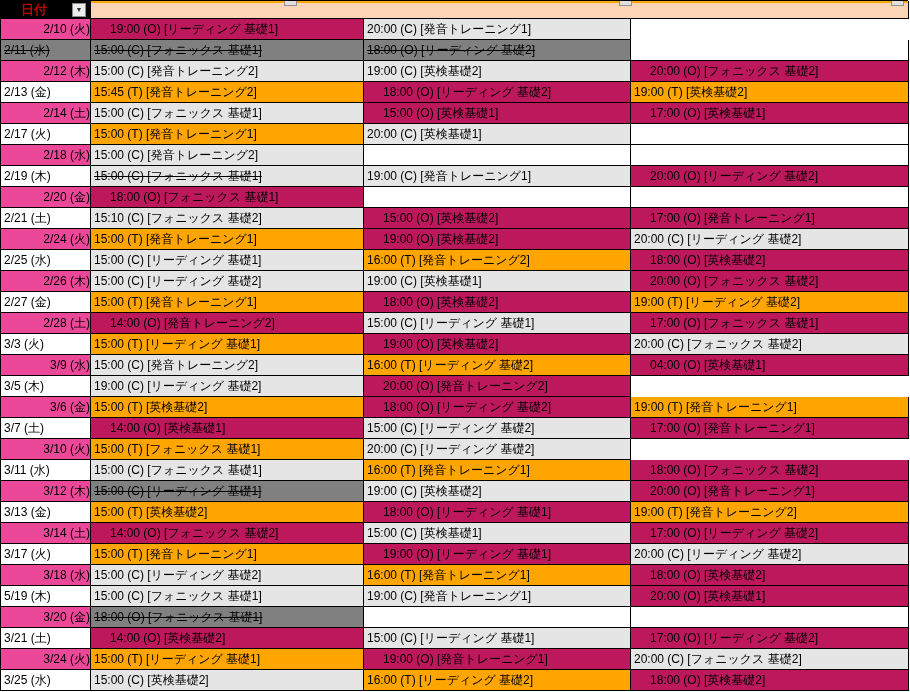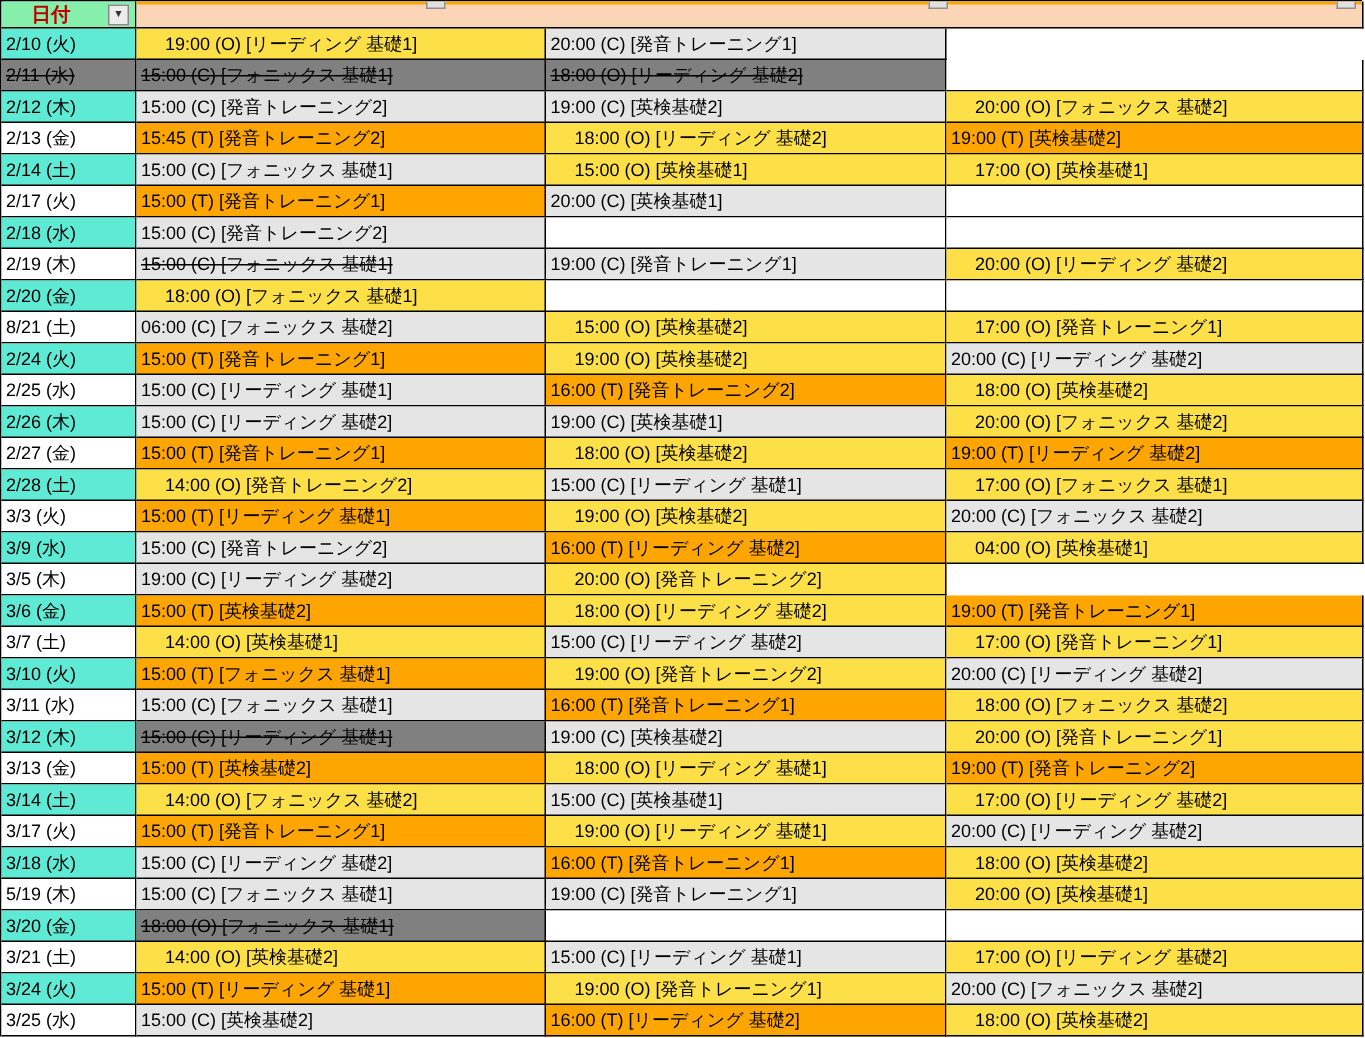--- a/index.html
+++ b/index.html
@@ -1,39 +1,39 @@
 <!DOCTYPE html>
 <html><head>
 <meta charset="utf-8">
 <style>
   * { margin:0; padding:0; box-sizing:border-box; }
   body { width:910px; height:692px; background:#ffffff; overflow:hidden;
          font-family:"Liberation Sans","DejaVu Sans",sans-serif; }
   .sheet { width:908px; border-left:1px solid #000; border-top:1px solid #000; }
   .hdr { display:grid; grid-template-columns:90px 818px; height:18px; }
-  .hdr-date { background:#86efac; border-right:1px solid #000; border-bottom:1px solid #000;
+  .hdr-date { background:#000000; border-right:1px solid #000; border-bottom:1px solid #000;
               position:relative; display:flex; align-items:center; }
   .hdr-date-label { font-weight:bold; color:#C00000; font-size:13px; width:66px; text-align:center; }
   .filter-btn { position:absolute; right:4px; top:2px; width:14px; height:14px; background:#ECECEC;
                 border:1px solid #8a8a8a; display:flex; align-items:center; justify-content:center;
                 font-size:7px; color:#333; cursor:pointer; }
   .hdr-strip { background:#FBD5B5; border-right:1px solid #000; border-bottom:1px solid #000;
                position:relative; }
   .hdr-strip .topline { position:absolute; top:0; left:0; right:0; height:2px; background:#FFA500; }
   .stub { position:absolute; top:0; width:13px; height:5px; background:#E0E0E0;
           border:1px solid #909090; border-top:none; }
   .row { display:grid; grid-template-columns:90px 273px 267px 278px; height:21px; }
   .cell { border-right:1px solid #000; border-bottom:1px solid #000; font-size:12px; color:#000;
           line-height:20px; white-space:nowrap; overflow:hidden; padding-left:3px; cursor:cell; }
-  .d-peach  { background:#5eead4; }
+  .d-peach  { background:#ec4899;text-align:right; }
   .d-white  { background:#FFFFFF; }
   .d-gray   { background:#808080; }
   .c-orange { background:#FFA500; }
   .c-yellow { background:#e5e5e5; }
-  .c-blue   { background:#fde047;padding-left:19px; }
+  .c-blue   { background:#be185d;padding-left:19px; }
   .c-gray   { background:#808080; }
   .c-empty  { background:#FFFFFF; }
   .strike   { text-decoration:line-through; }
 </style>
 </head>
 <body>
 
 <div class="sheet">
   <div class="hdr">
     <div class="cell hdr-date" style="padding-left:0;">
@@ -95,22 +95,22 @@
         <div class="cell c-yellow">19:00 (C) [発音トレーニング1]</div>
         <div class="cell c-blue">20:00 (O) [リーディング 基礎2]</div>
       </div>
       <div class="row">
         <div class="cell d-peach">2/20 (金)</div>
         <div class="cell c-blue">18:00 (O) [フォニックス 基礎1]</div>
         <div class="cell c-empty"></div>
         <div class="cell c-empty"></div>
       </div>
       <div class="row">
-        <div class="cell d-white">8/21 (土)</div>
-        <div class="cell c-yellow">06:00 (C) [フォニックス 基礎2]</div>
+        <div class="cell d-white">2/21 (土)</div>
+        <div class="cell c-yellow">15:10 (C) [フォニックス 基礎2]</div>
         <div class="cell c-blue">15:00 (O) [英検基礎2]</div>
         <div class="cell c-blue">17:00 (O) [発音トレーニング1]</div>
       </div>
       <div class="row">
         <div class="cell d-peach">2/24 (火)</div>
         <div class="cell c-orange">15:00 (T) [発音トレーニング1]</div>
         <div class="cell c-blue">19:00 (O) [英検基礎2]</div>
         <div class="cell c-yellow">20:00 (C) [リーディング 基礎2]</div>
       </div>
       <div class="row">
@@ -162,21 +162,20 @@
       </div>
       <div class="row">
         <div class="cell d-white">3/7 (土)</div>
         <div class="cell c-blue">14:00 (O) [英検基礎1]</div>
         <div class="cell c-yellow">15:00 (C) [リーディング 基礎2]</div>
         <div class="cell c-blue">17:00 (O) [発音トレーニング1]</div>
       </div>
       <div class="row">
         <div class="cell d-peach">3/10 (火)</div>
         <div class="cell c-orange">15:00 (T) [フォニックス 基礎1]</div>
-        <div class="cell c-blue">19:00 (O) [発音トレーニング2]</div>
         <div class="cell c-yellow">20:00 (C) [リーディング 基礎2]</div>
       </div>
       <div class="row">
         <div class="cell d-white">3/11 (水)</div>
         <div class="cell c-yellow">15:00 (C) [フォニックス 基礎1]</div>
         <div class="cell c-orange">16:00 (T) [発音トレーニング1]</div>
         <div class="cell c-blue">18:00 (O) [フォニックス 基礎2]</div>
       </div>
       <div class="row">
         <div class="cell d-peach">3/12 (木)</div>

